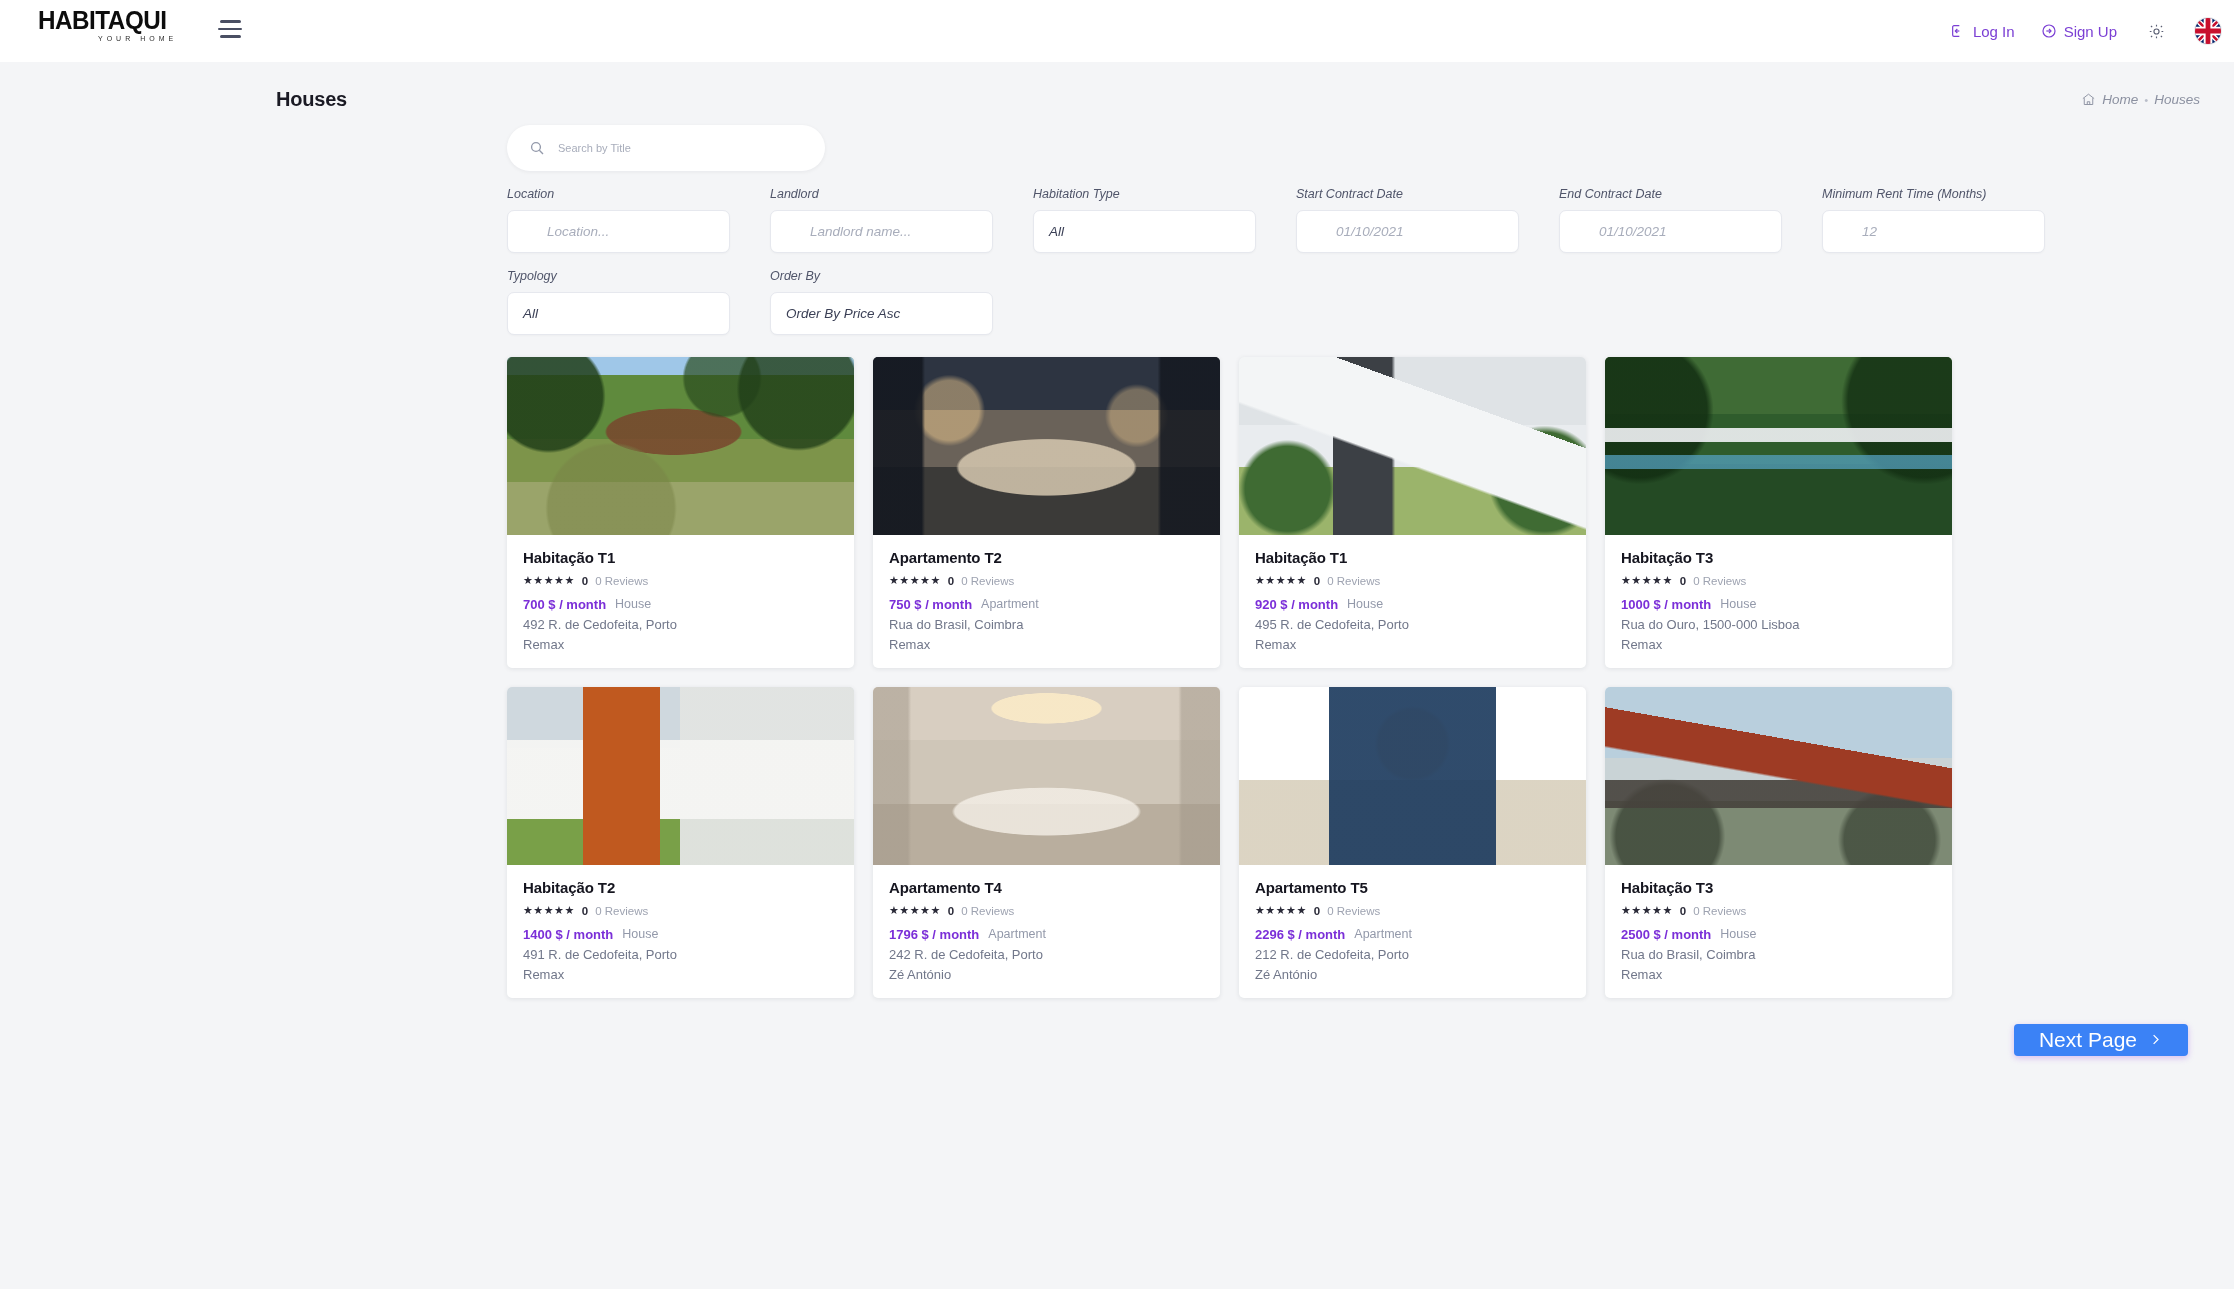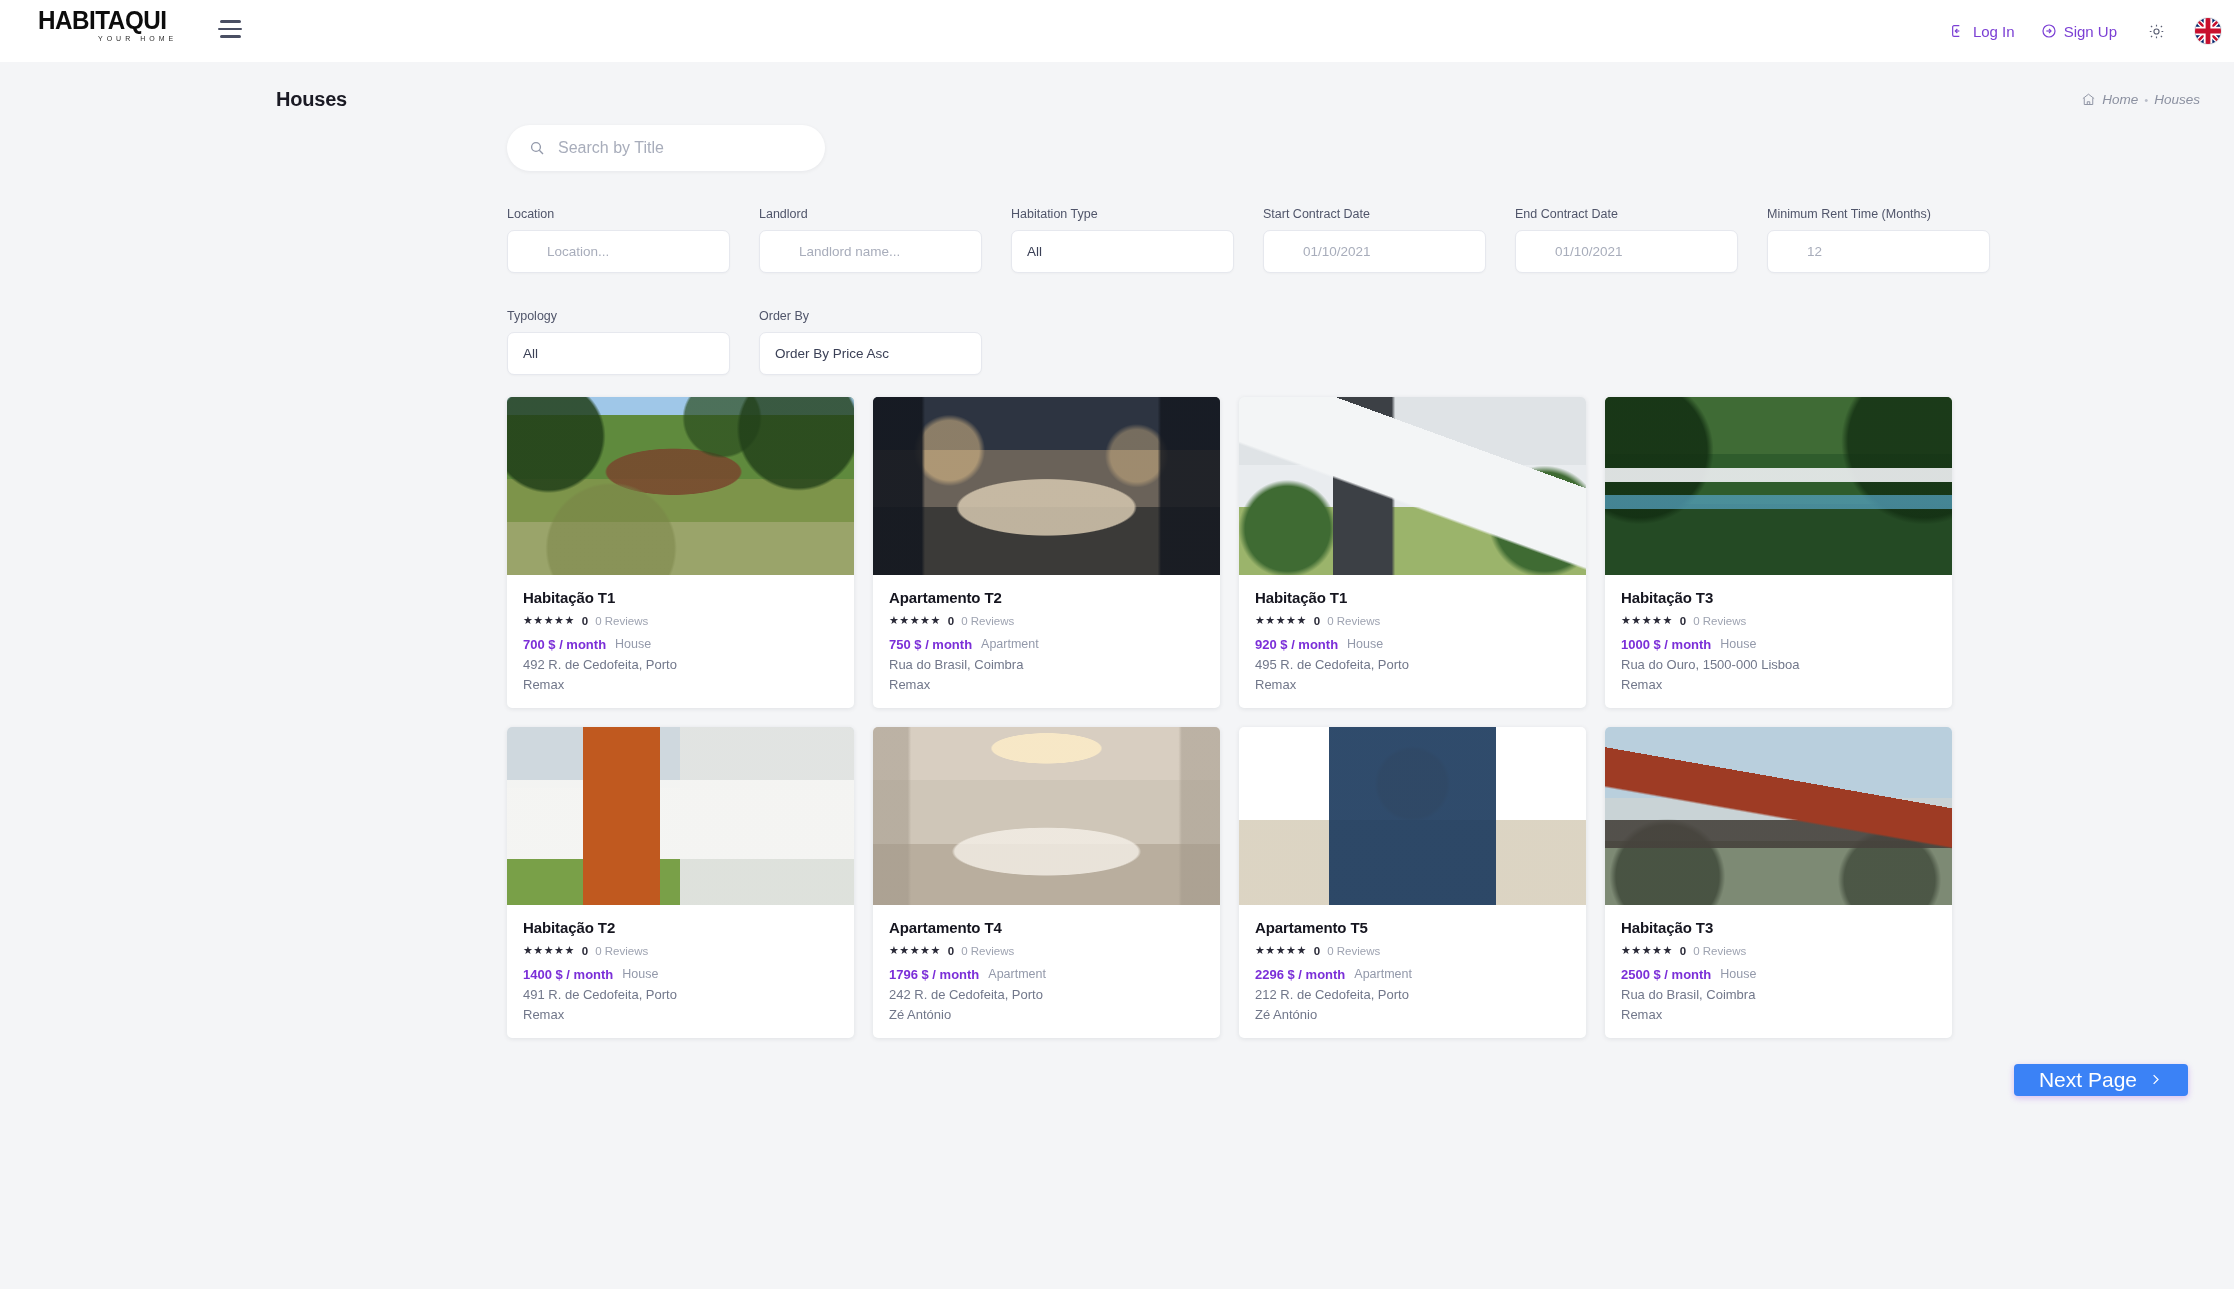--- a/index.html
+++ b/index.html
@@ -90,28 +90,28 @@
   .breadcrumb .sep { font-size: 11px; color: #b9bdc9; }
 
   
   .filters { padding: 14px 0 0 255px; }
   .searchbar {
     width: 318px; height: 46px; background: #fff; border-radius: 25px;
     display: flex; align-items: center; gap: 13px; padding: 0 22px;
     box-shadow: 0 1px 4px rgba(20,22,40,.06);
   }
   .searchbar input {
-    border: 0; outline: 0; font-size: 16px; color: #43485c;
+    border: 0; outline: 0; font-size: 11px; color: #43485c;
     background: transparent; width: 100%;
     font-family: "Liberation Sans", sans-serif;
   }
   .searchbar input::placeholder { color: #a8adbb; }
   .search-ic { color: #9399aa; display: flex; }
 
-  .filter-row { display: flex; gap: 29px; margin-top: 36px; }
+  .filter-row { display: flex; gap: 40px; margin-top: 16px; font-style: italic; }
   .filter-field { display: flex; flex-direction: column; }
   .filter-label { font-size: 12.5px; color: #50556a; margin-bottom: 9px; }
   .filter-input {
     height: 43px; background: #fff; border: 1px solid #e6e8ee; border-radius: 7px;
     display: flex; align-items: center; padding: 0 15px;
     font-size: 13.5px; color: #3b4056;
     box-shadow: 0 1px 2px rgba(20,22,40,.03);
   }
   .filter-input.ph { color: #a8adbb; padding-left: 39px; }
   .w-small { width: 223px; }

